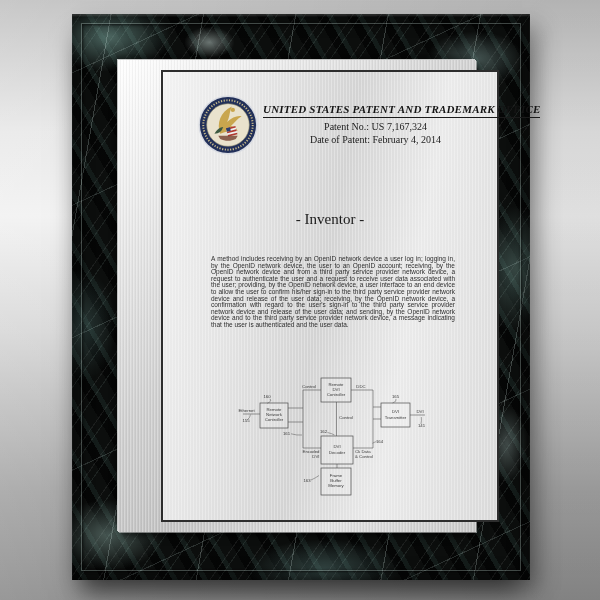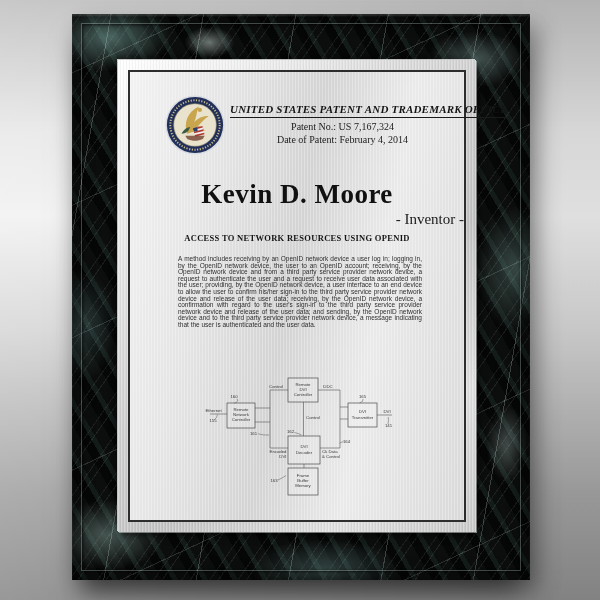--- a/index.html
+++ b/index.html
@@ -50,39 +50,40 @@
       3px 4px 7px rgba(0,0,0,0.55),
       -3px -3px 6px rgba(0,0,0,0.35);
   }
   .plate-inner{
     position:relative;width:100%;height:100%;box-sizing:border-box;
     border:2px solid #2d2d2d;
     background:
       repeating-linear-gradient(90deg, rgba(255,255,255,0.30) 0 1px, rgba(0,0,0,0) 1px 3px),
       linear-gradient(100deg,#f2f2f2 0%, #e4e4e4 25%, #d3d3d3 48%, #eaeaea 70%, #d9d9d9 100%);
     color:#191919;
+    margin-left:33px;
   }
   .seal{position:absolute;left:34px;top:22px;width:62px;height:62px;}
   .header-col{position:absolute;left:100px;top:27px;width:225px;text-align:center;}
   .office{
     display:inline-block;
     font-family:"Liberation Serif", serif;font-style:italic;font-weight:bold;
     font-size:11px;line-height:12px;letter-spacing:0.2px;color:#141414;
     border-bottom:1.5px solid #1a1a1a;padding-bottom:2px;margin-bottom:3px;
     white-space:nowrap;
   }
   .pat-line{font-family:"Liberation Serif", serif;font-size:10px;line-height:12.5px;color:#1c1c1c;}
   .pat-line .lbl{font-weight:normal;}
   .name{
     position:absolute;left:0;top:108px;width:100%;text-align:center;
     font-family:"Liberation Serif", serif;font-weight:bold;font-size:27px;line-height:28px;
     letter-spacing:0.5px;color:#101010;
   }
   .role{
-    position:absolute;left:0;top:139px;width:100%;text-align:right;
+    position:absolute;left:0;top:139px;width:100%;text-align:center;
     font-family:"Liberation Serif", serif;font-size:15px;line-height:16px;color:#1a1a1a;
   }
   .pat-title{
     position:absolute;left:0;top:161px;width:100%;text-align:center;
     font-family:"Liberation Serif", serif;font-weight:bold;font-size:8.5px;line-height:11px;
     letter-spacing:0.3px;color:#141414;
   }
   .abstract{
     position:absolute;left:48px;top:184px;width:244px;
     font-family:"Liberation Sans", sans-serif;font-size:6.5px;line-height:6.6px;
@@ -124,25 +125,23 @@
         <div class="pat-line">
           <span class="lbl">Patent No.:</span>
           <span>US 7,167,324</span>
         </div>
         <div class="pat-line">
           <span class="lbl">Date of Patent:</span>
           <span>February 4, 2014</span>
         </div>
       </div>
 
-      <div class="name">Kevin D. Moore</div>
       <div class="role">- Inventor -</div>
 
       <div class="pat-title">
-        <div>ACCESS TO NETWORK RESOURCES USING OPENID</div>
       </div>
 
       <div class="abstract">A method includes receiving by an OpenID network device a user log in; logging in, by the OpenID network device, the user to an OpenID account; receiving, by the OpenID network device and from a third party service provider network device, a request to authenticate the user and a request to receive user data associated with the user; providing, by the OpenID network device, a user interface to an end device to allow the user to confirm his/her sign-in to the third party service provider network device and release of the user data; receiving, by the OpenID network device, a confirmation with regard to the user's sign-in to the third party service provider network device and release of the user data; and sending, by the OpenID network device and to the third party service provider network device, a message indicating that the user is authenticated and the user data.</div>
 
       <svg class="diagram" viewBox="0 0 240 145" aria-hidden="true">
 
         <path class="ln" d="M30,42 H47"></path>
         <path class="ln" d="M75,36 H90 M75,50 H90 M90,18 V76 M90,18 H108 M90,76 H108"></path>
         <path class="ln" d="M123.5,30 V64"></path>
         <path class="ln" d="M138,18 H160 M160,18 V76 M160,35 H168 M160,47 H168 M140,76 H160"></path>

